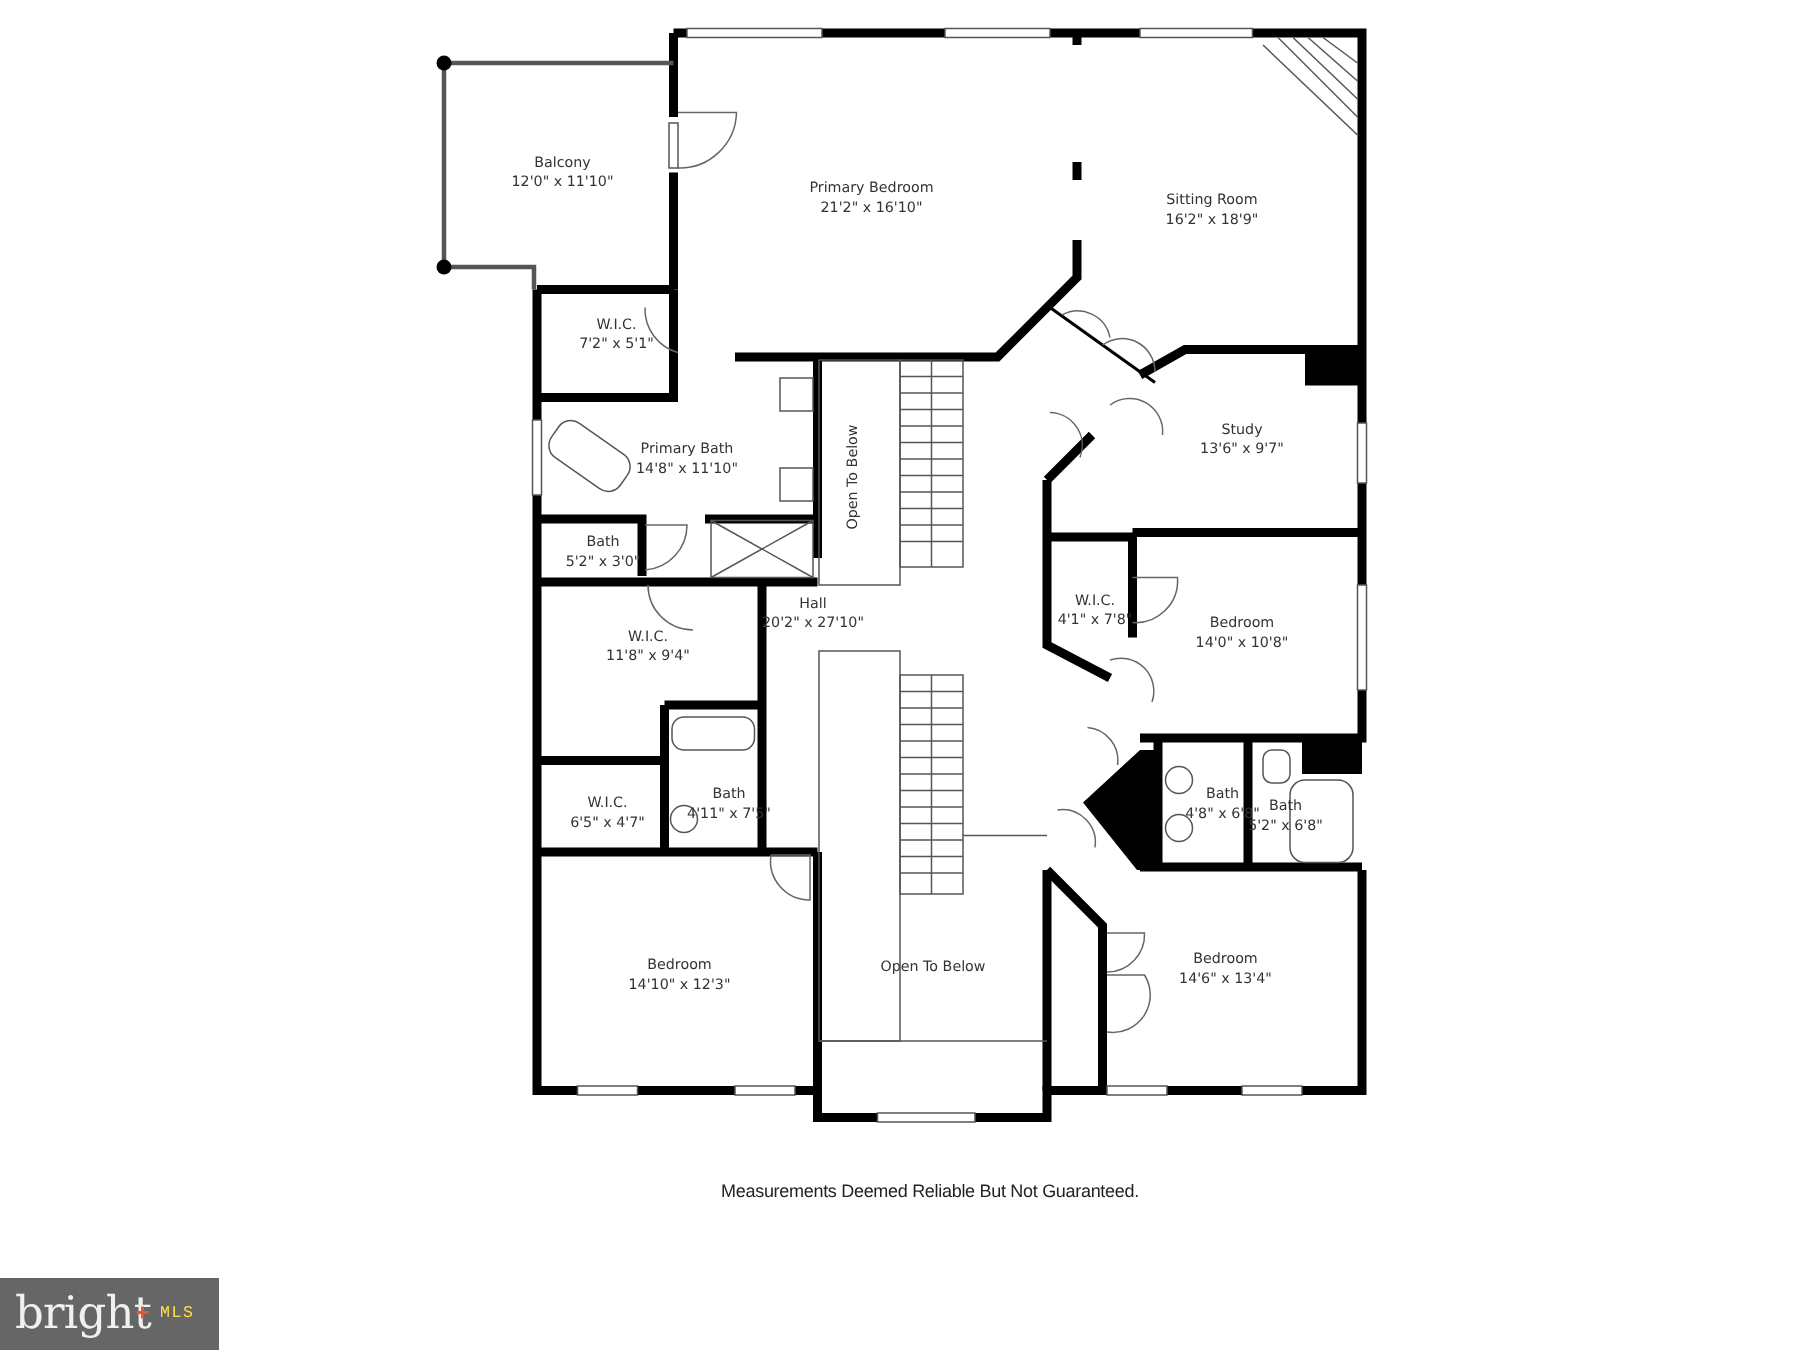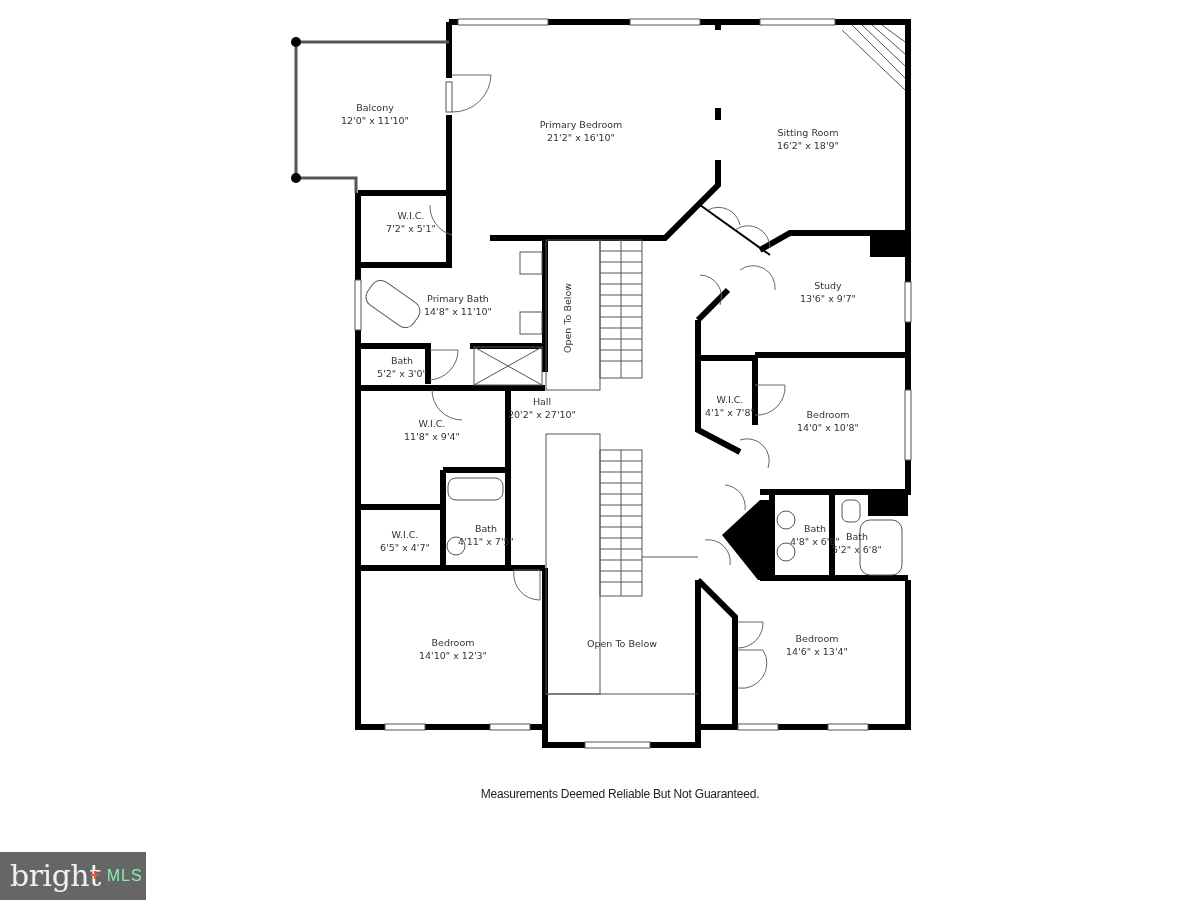--- a/index.html
+++ b/index.html
@@ -6,21 +6,21 @@
   body { width:1200px; height:900px; position:relative; overflow:hidden; font-family:"DejaVu Sans", sans-serif; }
   #plan { position:absolute; left:0; top:0; }
   .room-label { font-family:"DejaVu Sans", sans-serif; font-size:9.5px; fill:#333; text-anchor:middle; }
   .note { position:absolute; left:0; width:1240px; top:787px; text-align:center; font-family:"Liberation Sans", sans-serif; font-size:12px; color:#222; letter-spacing:-0.2px; }
   .logo { position:absolute; left:0; top:852px; width:146px; height:48px; background:#666666; display:flex; align-items:center; }
   .logo .word { font-family:"DejaVu Serif", serif; color:#f0f0f0; font-size:30px; margin-left:10px; letter-spacing:-0.5px; position:relative; line-height:1; }
   .logo .plus { position:absolute; left:81px; top:10px; width:7px; height:7px; }
   .logo .plus:before, .logo .plus:after { content:""; position:absolute; background:#e0573a; }
   .logo .plus:before { left:3px; top:0; width:2px; height:8px; }
   .logo .plus:after { left:0; top:3px; width:8px; height:2px; }
-  .logo .mls { font-family:Liberation Sans, sans-serif; color:#86efac; font-size:16px; margin-left:6px; letter-spacing:1px; }
+  .logo .mls { font-family:Liberation Mono, monospace; color:#fde047; font-size:11px; margin-left:6px; letter-spacing:1px; }
 </style>
 </head>
 <body>
 
 <svg id="plan" width="1200" height="900" viewBox="0 0 1200 900" xmlns="http://www.w3.org/2000/svg">
   <g fill="none" stroke="#000" stroke-width="6" stroke-linejoin="miter">
 
     <polyline points="449,22 908,22 908,232"></polyline>
     <polyline points="449,22 449,78"></polyline>
     <polyline points="449,115 449,193"></polyline>

